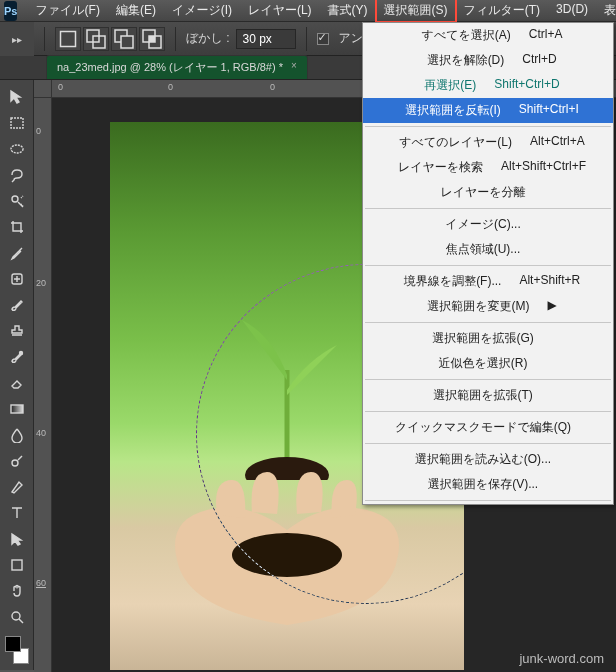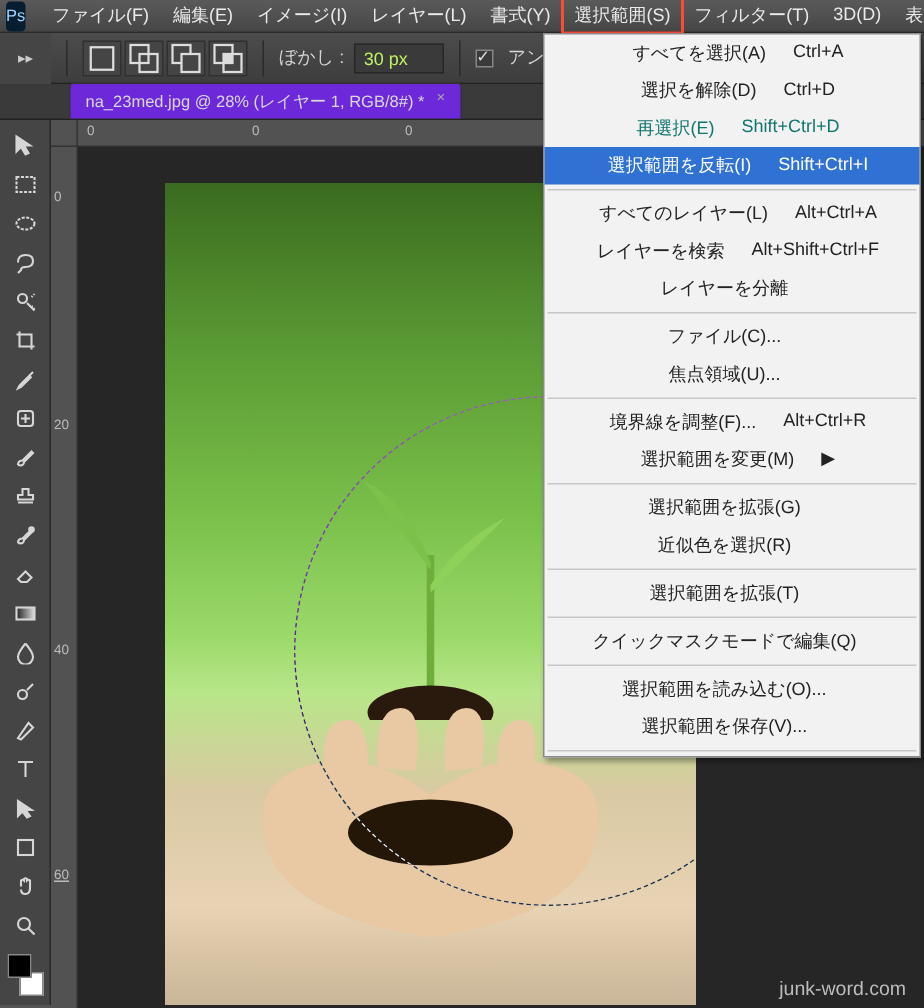--- a/index.html
+++ b/index.html
@@ -1,30 +1,30 @@
 <!DOCTYPE html>
 <html><head>
 <meta charset="utf-8">
 <style>
   *{box-sizing:border-box;margin:0;padding:0;font-family:"MS UI Gothic","Tahoma",sans-serif;user-select:none}
   body{background:#fff;overflow:hidden;width:616px;height:672px;position:relative}
   .app{width:616px;height:672px;background:#555;position:relative;overflow:hidden}
   .menubar{height:22px;background:linear-gradient(#5a5a5a,#464646);display:flex;align-items:center;color:#eaeaea;font-size:12px;padding-left:4px;border-bottom:1px solid #2a2a2a}
-  .ps-logo{width:20px;height:20px;background:#071e30;color:#9cd5ff;font-weight:normal;font-size:11px;display:flex;align-items:center;justify-content:center;border-radius:3px;margin-right:10px}
+  .ps-logo{width:20px;height:20px;background:#071e30;color:#9cd5ff;font-weight:bold;font-size:11px;display:flex;align-items:center;justify-content:center;border-radius:3px;margin-right:10px}
   .menu-item{padding:3px 8px;cursor:default;white-space:nowrap}
   .menu-item.active{outline:2px solid #ff4a3a;outline-offset:-1px}
   .optbar{height:34px;background:linear-gradient(#4c4c4c,#3d3d3d);border-bottom:1px solid #222;display:flex;align-items:center;padding-left:8px;gap:6px;color:#d6d6d6;font-size:12px}
   .ob-group{display:flex;align-items:center;gap:2px}
   .ob-btn{width:26px;height:24px;background:#454545;border:1px solid #303030;display:flex;align-items:center;justify-content:center}
   .ob-sep{width:1px;height:24px;background:#2a2a2a;margin:0 4px}
-  .ob-field{background:#3a3a3a;border:1px solid #262626;color:#bef264;padding:2px 6px;font-size:12px;width:60px;height:20px}
+  .ob-field{background:#3a3a3a;border:1px solid #262626;color:#ffffff;padding:2px 6px;font-size:12px;width:60px;height:20px}
   .cb{width:12px;height:12px;border:1px solid #888;background:#3a3a3a;display:inline-block;margin-right:4px;position:relative}
   .cb::after{content:"✓";position:absolute;top:-3px;left:0;color:#ddd;font-size:11px}
   .tabbar{height:24px;background:#3a3a3a;display:flex;align-items:flex-end;padding-left:46px;border-bottom:1px solid #222}
-  .doc-tab{background:#6d28d9;color:#d8d8d8;font-size:11px;padding:4px 10px;border-top-left-radius:3px;border-top-right-radius:3px;display:flex;align-items:flex-start;gap:8px;border:1px solid #333;border-bottom:none}
+  .doc-tab{background:#14532d;color:#d8d8d8;font-size:11px;padding:4px 10px;border-top-left-radius:3px;border-top-right-radius:3px;display:flex;align-items:flex-start;gap:8px;border:1px solid #333;border-bottom:none}
   .doc-close{color:#aaa;font-size:10px}
   .toolstrip{position:absolute;left:0;top:22px;width:34px;height:34px;background:#454545;display:flex;align-items:center;justify-content:center}
   .tool-collapse{color:#ccc;font-size:10px}
   .toolbar{position:absolute;left:0;top:80px;width:34px;background:#454545;display:flex;flex-direction:column;align-items:center;padding:4px 0;gap:0;border-right:1px solid #2a2a2a}
   .tool{width:28px;height:26px;display:flex;align-items:center;justify-content:center;color:#d6d6d6}
   .tool svg{width:16px;height:16px;stroke:#d6d6d6;fill:none;stroke-width:1.4}
   .swatches{width:28px;height:32px;position:relative;margin-top:4px}
   .sw{width:16px;height:16px;border:1px solid #888;position:absolute}
   .sw.fg{background:#000;left:2px;top:2px;z-index:2}
   .sw.bg{background:#fff;right:2px;bottom:2px}
@@ -429,31 +429,31 @@
       <div class="dd-item">
         <span>レイヤーを検索</span>
         <span class="sc">Alt+Shift+Ctrl+F</span>
       </div>
       <div class="dd-item">
         <span>レイヤーを分離</span>
         <span class="sc"></span>
       </div>
       <div class="dd-sep"></div>
       <div class="dd-item">
-        <span>ファイル(C)...</span>
+        <span>イメージ(C)...</span>
         <span class="sc"></span>
       </div>
       <div class="dd-item">
         <span>焦点領域(U)...</span>
         <span class="sc"></span>
       </div>
       <div class="dd-sep"></div>
       <div class="dd-item">
         <span>境界線を調整(F)...</span>
-        <span class="sc">Alt+Ctrl+R</span>
+        <span class="sc">Alt+Shift+R</span>
       </div>
       <div class="dd-item">
         <span>選択範囲を変更(M)</span>
         <span class="sc">▶</span>
       </div>
       <div class="dd-sep"></div>
       <div class="dd-item">
         <span>選択範囲を拡張(G)</span>
         <span class="sc"></span>
       </div>

